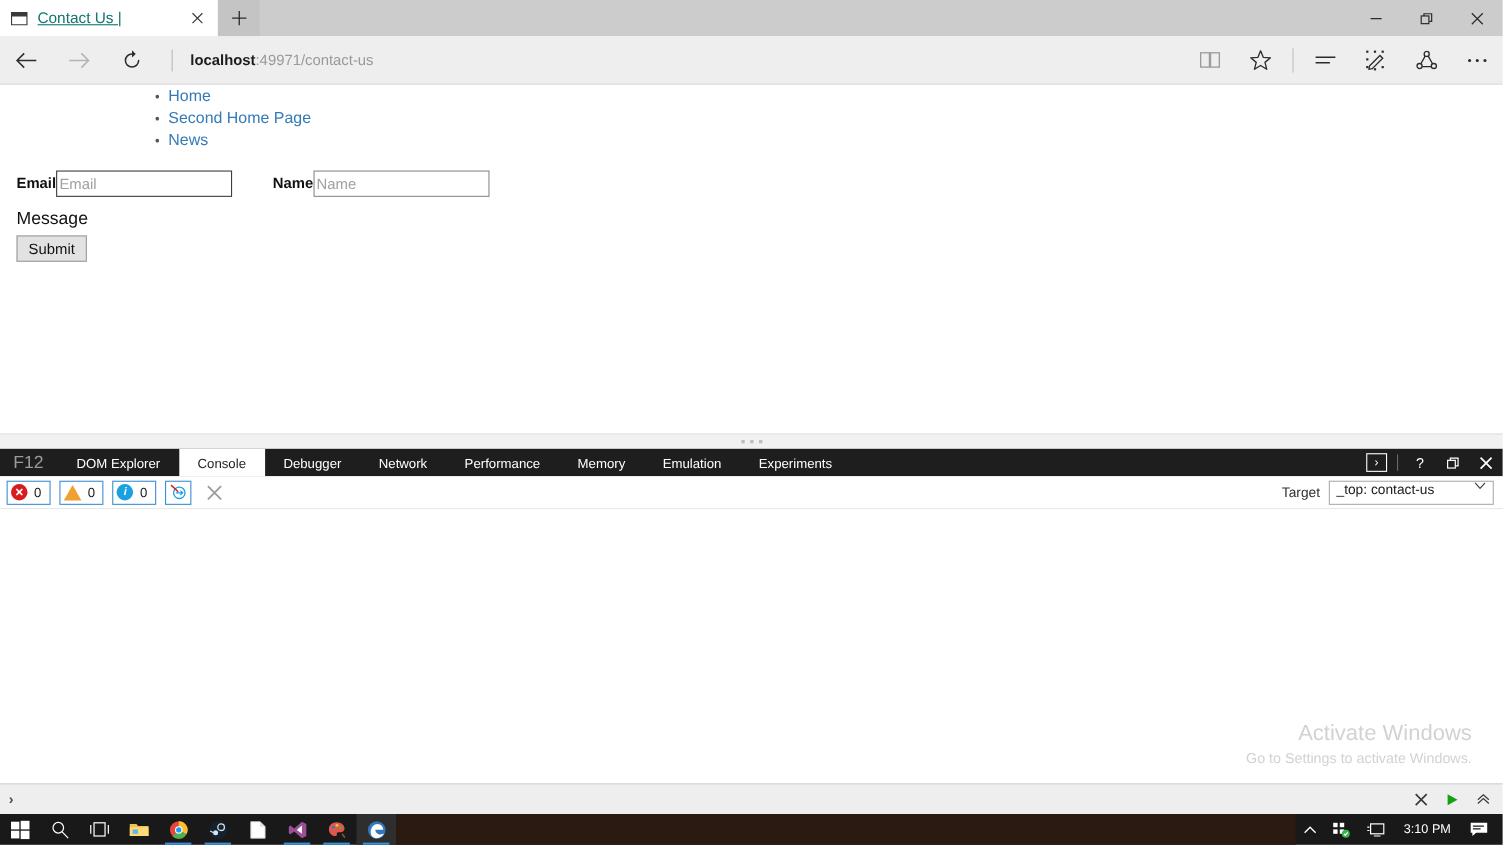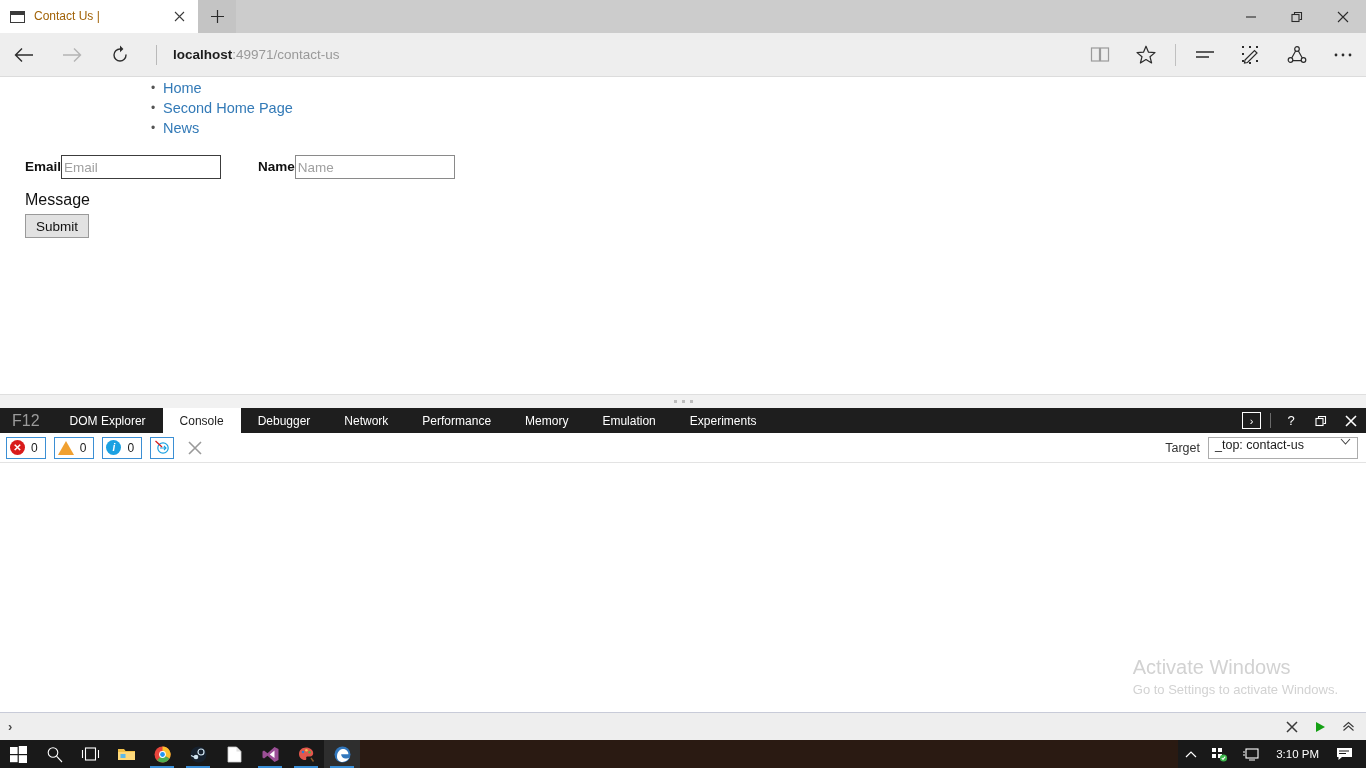--- a/index.html
+++ b/index.html
@@ -34,25 +34,26 @@
   }
   .tab-favicon {
     width: 15px; height: 12px;
     border: 1.4px solid #3a3a3a;
     border-top-width: 4px;
     margin-right: 9px;
     flex: none;
   }
   .tab-title {
     flex: 1 1 auto;
-    font-size: 12px;
-    color: #a16207;
+    font-size: 14px;
+    color: #0f766e;
     white-space: nowrap;
     overflow: hidden;
     line-height: 33px;
+    text-decoration: underline;
   }
   .tab-close {
     width: 26px; height: 33px;
     display: flex; align-items: center; justify-content: center;
     color: #444; font-size: 15px;
     flex: none;
   }
   #new-tab-button {
     width: 38px; height: 33px;
     display: flex; align-items: center; justify-content: center;
@@ -103,21 +104,20 @@
     color: #2b2b2b;
   }
   #nav-icon-sep { width: 1px; height: 22px; background: #c0c0c0; margin: 0 6px; }
 
   
   #page-content {
     position: absolute; left: 0; top: 78px;
     width: 1366px; height: 316px;
     background: #ffffff;
     overflow: hidden;
-    padding-left: 10px;
   }
   #nav-list {
     margin: 0; padding: 0;
     list-style: none;
   }
   #nav-list li {
     position: relative;
     padding-left: 153px;
     line-height: 20px;
     font-size: 14.5px;
@@ -289,21 +289,21 @@
 
   
   #console-output {
     height: 249px;
     background: #ffffff;
     position: relative;
   }
   #activate-windows {
     position: absolute;
     right: 28px; bottom: 12px;
-    text-align: left;
+    text-align: right;
     color: #d2d2d2;
     user-select: none;
   }
   #aw-title { font-size: 20px; line-height: 26px; }
   #aw-sub { font-size: 13px; line-height: 20px; }
 
   
   #console-input-bar {
     height: 28px;
     background: #eeeeee;

